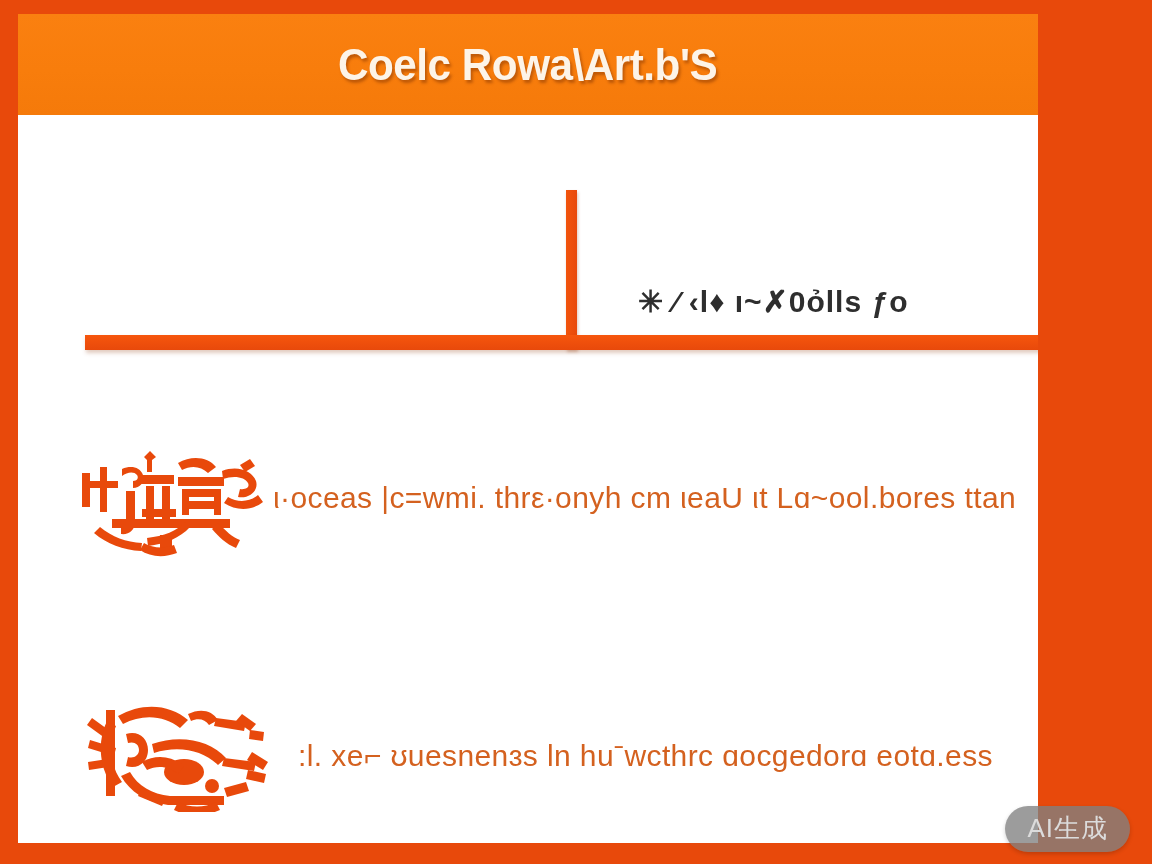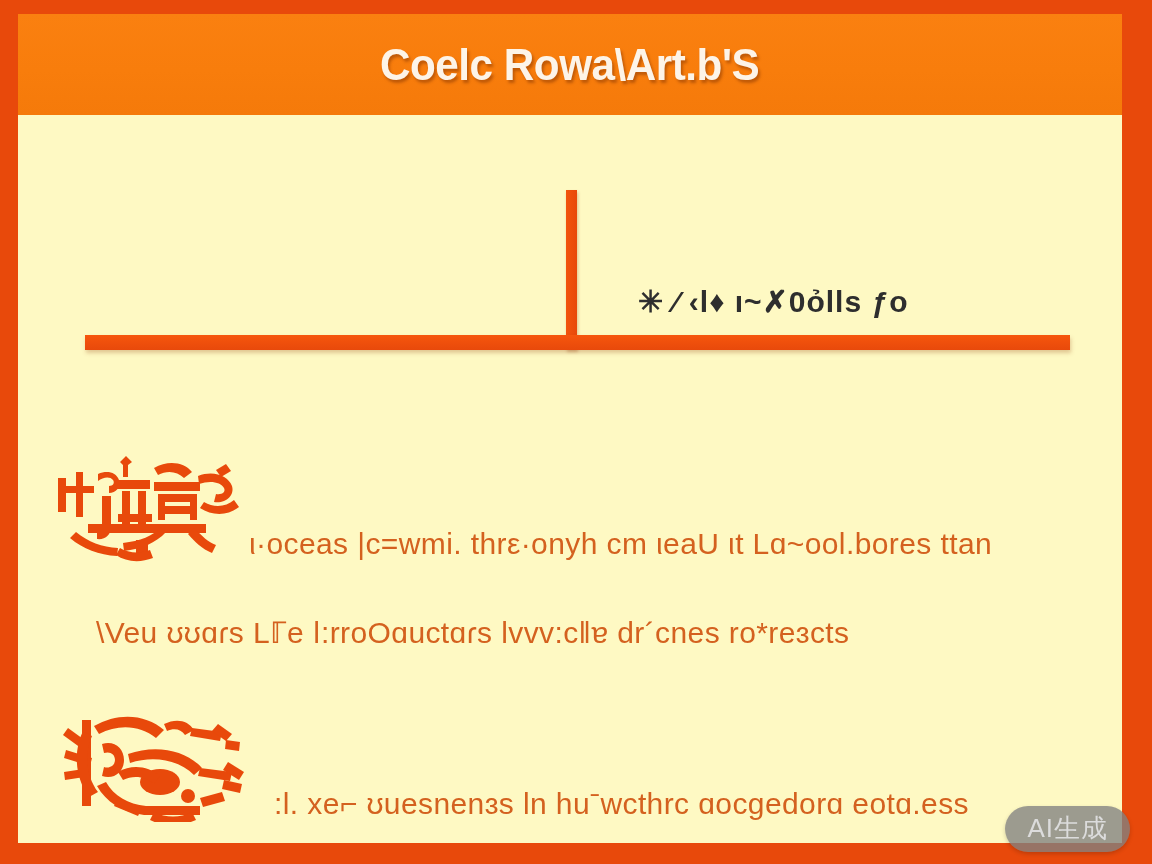--- a/index.html
+++ b/index.html
@@ -20,23 +20,23 @@
     overflow: hidden;
     background: #e8490b;      
     box-sizing: border-box;
   }
 
   
   #card {
     position: absolute;
     left: 18px;
     top: 14px;
-    width: 1104px;
+    width: 1020px;
     height: 829px;
-    background: #fef9c3;
+    background: #ffffff;
     box-sizing: border-box;
     overflow: hidden;
   }
 
   
   #header-band {
     position: absolute;
     left: 0;
     top: 0;
     width: 100%;
@@ -87,24 +87,24 @@
     white-space: nowrap;
     letter-spacing: 1px;
     filter: blur(.2px);
   }
   #col-heading-left  { left: 62px;  }
   #col-heading-right { left: 620px; }
 
   
   .body-row {
     position: absolute;
-    left: 40px;
+    left: 64px;
     right: 40px;
     display: flex;
-    align-items: flex-end;
+    align-items: center;
   }
   #body-row-1 { top: 420px; height: 128px; }
   #body-row-3 { top: 676px; height: 132px; }
 
   .row-glyph {
     flex: 0 0 auto;
     width: 185px;
     height: 118px;
     margin-right: 6px;
     color: #e8490b;
@@ -185,21 +185,20 @@
             <path d="M62 104 c8 5 20 6 30 2 l3 8 c-13 5 -27 4 -37 -3z"></path>
             <path d="M136 84 c8 8 14 14 22 17 l-4 8 c-10 -4 -17 -11 -24 -19z"></path>
             <path d="M0 34 h8 v34 H0z"></path>
             <path d="M158 26 l10 -6 l5 7 l-10 6z"></path>
           </g>
         </svg>
       </div>
       <div class="row-text">ι·οceas |c=wmi. thrε·onyh cm ιeaU ιt Lɑ~ool.bores ttan</div>
     </div>
 
-    <div id="body-text-2" class="row-text">\Veu ʊʊɑɾs Lℾe ǀ:rroOɑuctɑɾs  lvvv:cǁɐ dr´cnes ro*reɜcts</div>
 
     <div id="body-row-3" class="body-row">
       <div class="row-glyph narrow">
         <svg viewBox="0 0 210 112" aria-hidden="true">
           <g fill="currentColor">
             <path d="M10 18 l22 16 l-5 7 l-22 -16z"></path>
             <path d="M8 40 l26 8 l-2 8 l-26 -8z"></path>
             <path d="M6 62 l26 -4 l1 8 l-26 4z"></path>
             <path d="M24 10 h9 v86 h-9z"></path>
             <path d="M36 16 c24 -14 52 -12 70 4 l-8 8 c-16 -13 -38 -14 -57 -4z"></path>

